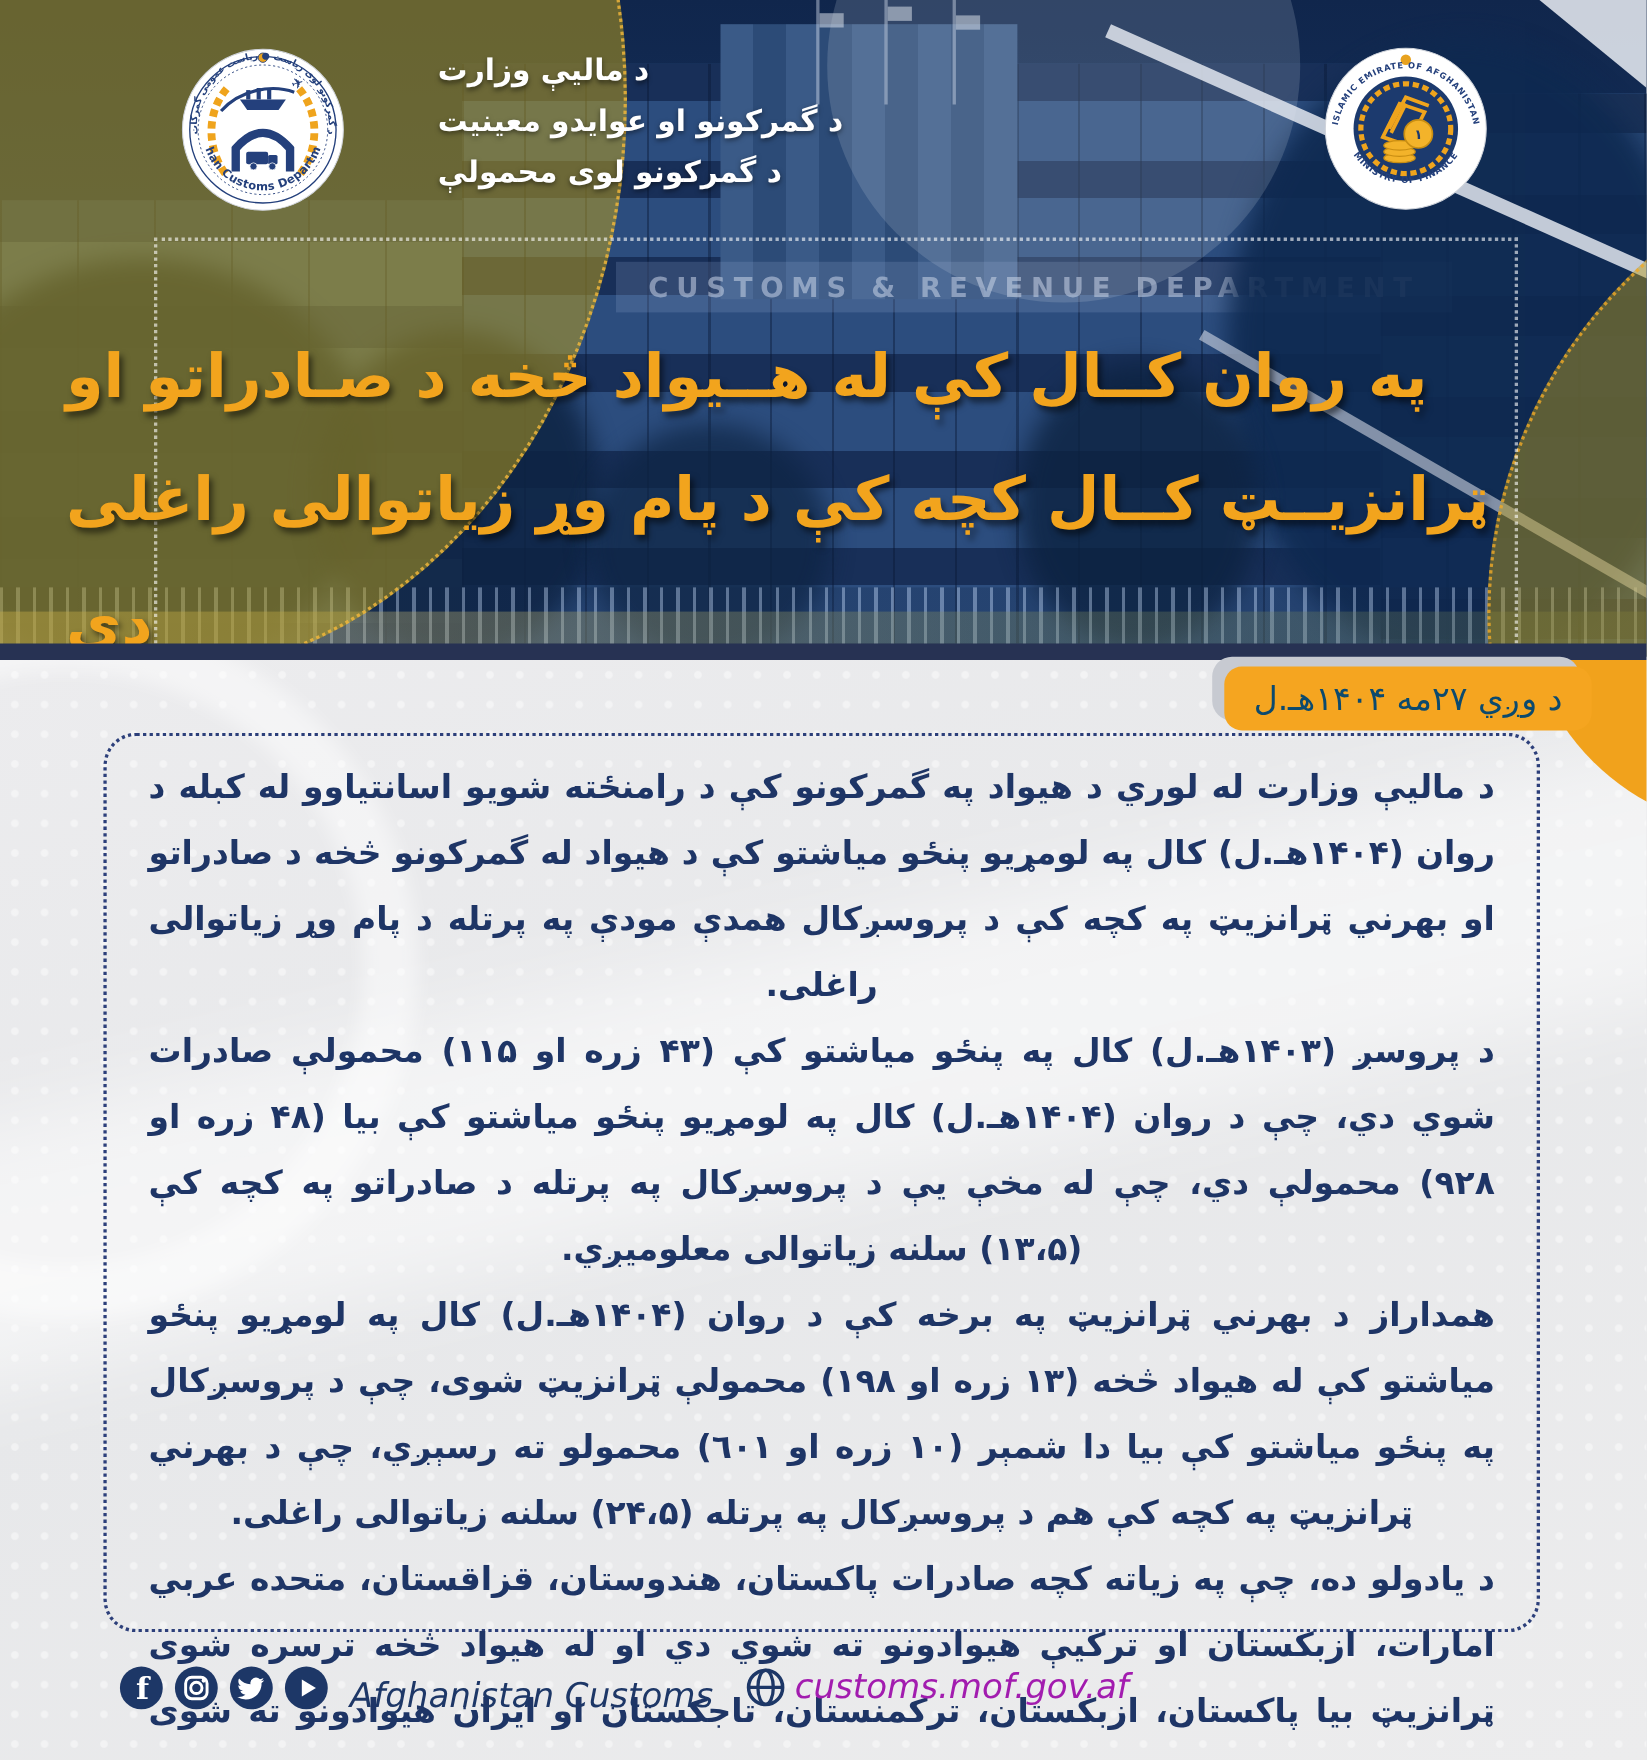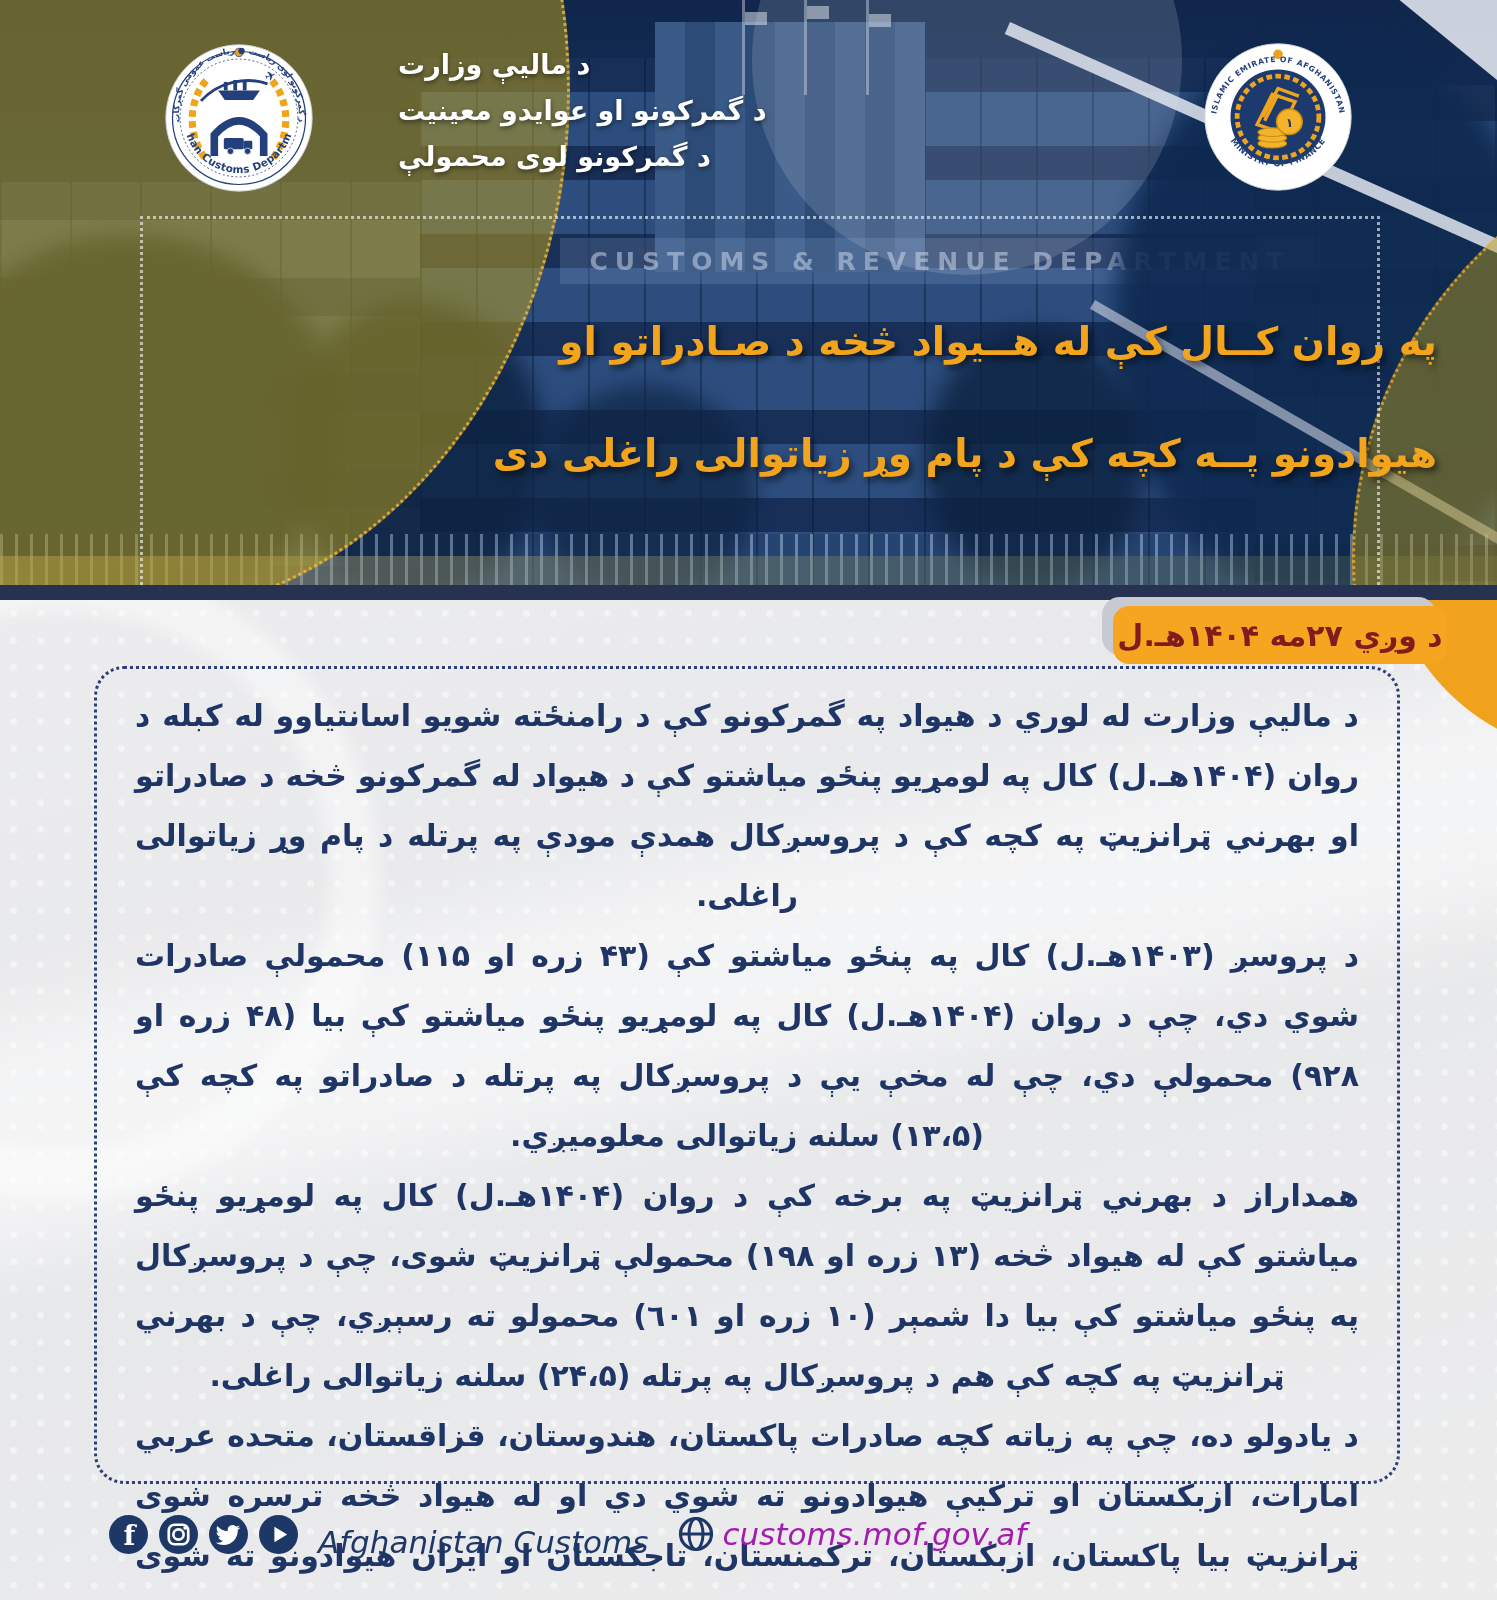--- a/index.html
+++ b/index.html
@@ -47,22 +47,22 @@
     background:rgba(205,215,230,.18); }
   .streak1 { position:absolute; left:1010px; top:22px; width:620px; height:13px;
     background:rgba(226,230,238,.85); transform:rotate(24deg); transform-origin:left top; }
   .streak2 { position:absolute; left:1095px; top:300px; width:480px; height:10px;
     background:rgba(226,230,238,.55); transform:rotate(30deg); transform-origin:left top; }
   .corner-wedge { position:absolute; right:0; top:0; width:150px; height:80px;
     background:rgba(224,228,236,.9); clip-path:polygon(35% 0,100% 0,100% 100%); }
   .header-text { position:absolute; left:398px; top:42px; width:740px; text-align:left;
     color:#ffffff; font-weight:700; font-size:27px; line-height:46px; direction:rtl;
     text-shadow:0 2px 5px rgba(0,0,0,.5); }
-  .headline { position:absolute; left:60px; top:286px; width:1377px; text-align:right;
-    color:#F2A41D; font-weight:700; font-size:39px; line-height:112px; direction:rtl;
+  .headline { position:absolute; left:60px; top:286px; width:1377px; text-align:left;
+    color:#F2A41D; font-weight:700; font-size:55px; line-height:112px; direction:rtl;
     text-shadow:3px 4px 6px rgba(0,0,0,.55); }
   .logo { position:absolute; width:152px; height:152px; }
   .logo-acd { left:163px; top:42px; }
   .logo-mof { left:1202px; top:41px; }
   .navy-strip { position:absolute; left:0; top:585px; width:1497px; height:15px; background:#273253; }
 
   
   .lower { position:absolute; left:0; top:600px; width:1497px; height:1000px; overflow:hidden;
     background:linear-gradient(160deg,#ececee 0%,#e7e8ea 45%,#ececed 100%); }
   .halftone { position:absolute; left:0; top:0; width:1497px; height:1000px;
@@ -72,21 +72,21 @@
     background:rgba(255,255,255,.5); transform:rotate(-13deg); filter:blur(35px); }
   .faint-circle { position:absolute; left:-260px; top:-40px; width:640px; height:640px; border-radius:50%;
     border:50px solid rgba(255,255,255,.45); filter:blur(8px); }
   .orange-circle { position:absolute; left:1385px; top:-275px; width:430px; height:430px;
     border-radius:50%; background:#F1A21C; }
   .badge-wrap { position:absolute; left:1113px; top:606px; width:334px; height:58px; }
   .badge-shadow { position:absolute; left:-11px; top:-9px; width:334px; height:58px;
     background:#c7cad1; border-radius:18px; }
   .badge { position:absolute; left:0; top:0; width:334px; height:58px; background:#F5A520;
     border-radius:16px; display:flex; align-items:center; justify-content:center;
-    color:#7f1d1d; font-weight:700; font-size:30px; direction:rtl; }
+    color:#0c4a6e; font-weight:400; font-size:30px; direction:rtl; }
   .textblock { position:absolute; left:94px; top:666px; width:1306px; height:818px;
     border:3px dotted #2c3f7a; border-radius:30px; padding:17px 38px 10px; }
   .textblock p { margin:0; color:#1e3566; font-weight:700; font-size:30px; line-height:60px;
     direction:rtl; text-align:justify; text-align-last:center; }
   .footer { position:absolute; left:108px; top:1508px; height:52px; display:flex; align-items:center; }
   .sicon { width:41px; height:41px; margin-right:9px; }
   .brand { font-style:italic; font-weight:500; font-size:31px; color:#1d3767; margin:16px 6px 0 10px; white-space:nowrap; }
   .globe { width:40px; height:40px; margin:0 6px 0 22px; }
   .site { font-style:italic; font-weight:500; font-size:31px; color:#a21caf; white-space:nowrap; }
 </style>
@@ -122,21 +122,21 @@
   <div class="dotrect"></div>
 
   <div class="header-text">
     <div>د مالیې وزارت</div>
     <div>د گمرکونو او عوایدو معینیت</div>
     <div>د گمرکونو لوی محمولې</div>
   </div>
 
   <div class="headline">
     <div>په روان کــال کې له هــیواد څخه د صـادراتو او</div>
-    <div>هیوادونو پــه کچه کې د پام وړ زیاتوالی راغلی دی</div>
+    <div>ټرانزیــټ کــال کچه کې د پام وړ زیاتوالی راغلی دی</div>
   </div>
 
   <div class="logo logo-acd">
     <svg viewBox="0 0 160 160" width="152" height="152">
       <circle cx="80" cy="80" r="77" fill="#ffffff" stroke="#cfd3da" stroke-width="1"></circle>
       <circle cx="80" cy="80" r="70" fill="none" stroke="#24407c" stroke-width="1.3"></circle>
       <circle cx="80" cy="80" r="62" fill="none" stroke="#24407c" stroke-width="0.9" stroke-dasharray="2 2.5"></circle>
       <circle cx="80" cy="11" r="4.5" fill="#e8a21f" stroke="#24407c" stroke-width="0.8"></circle>
       <path id="acdTopPath" d="M18,86 A63,63 0 1 1 142,86" fill="none"></path>
       <text font-size="9" font-weight="bold" fill="#24407c">

